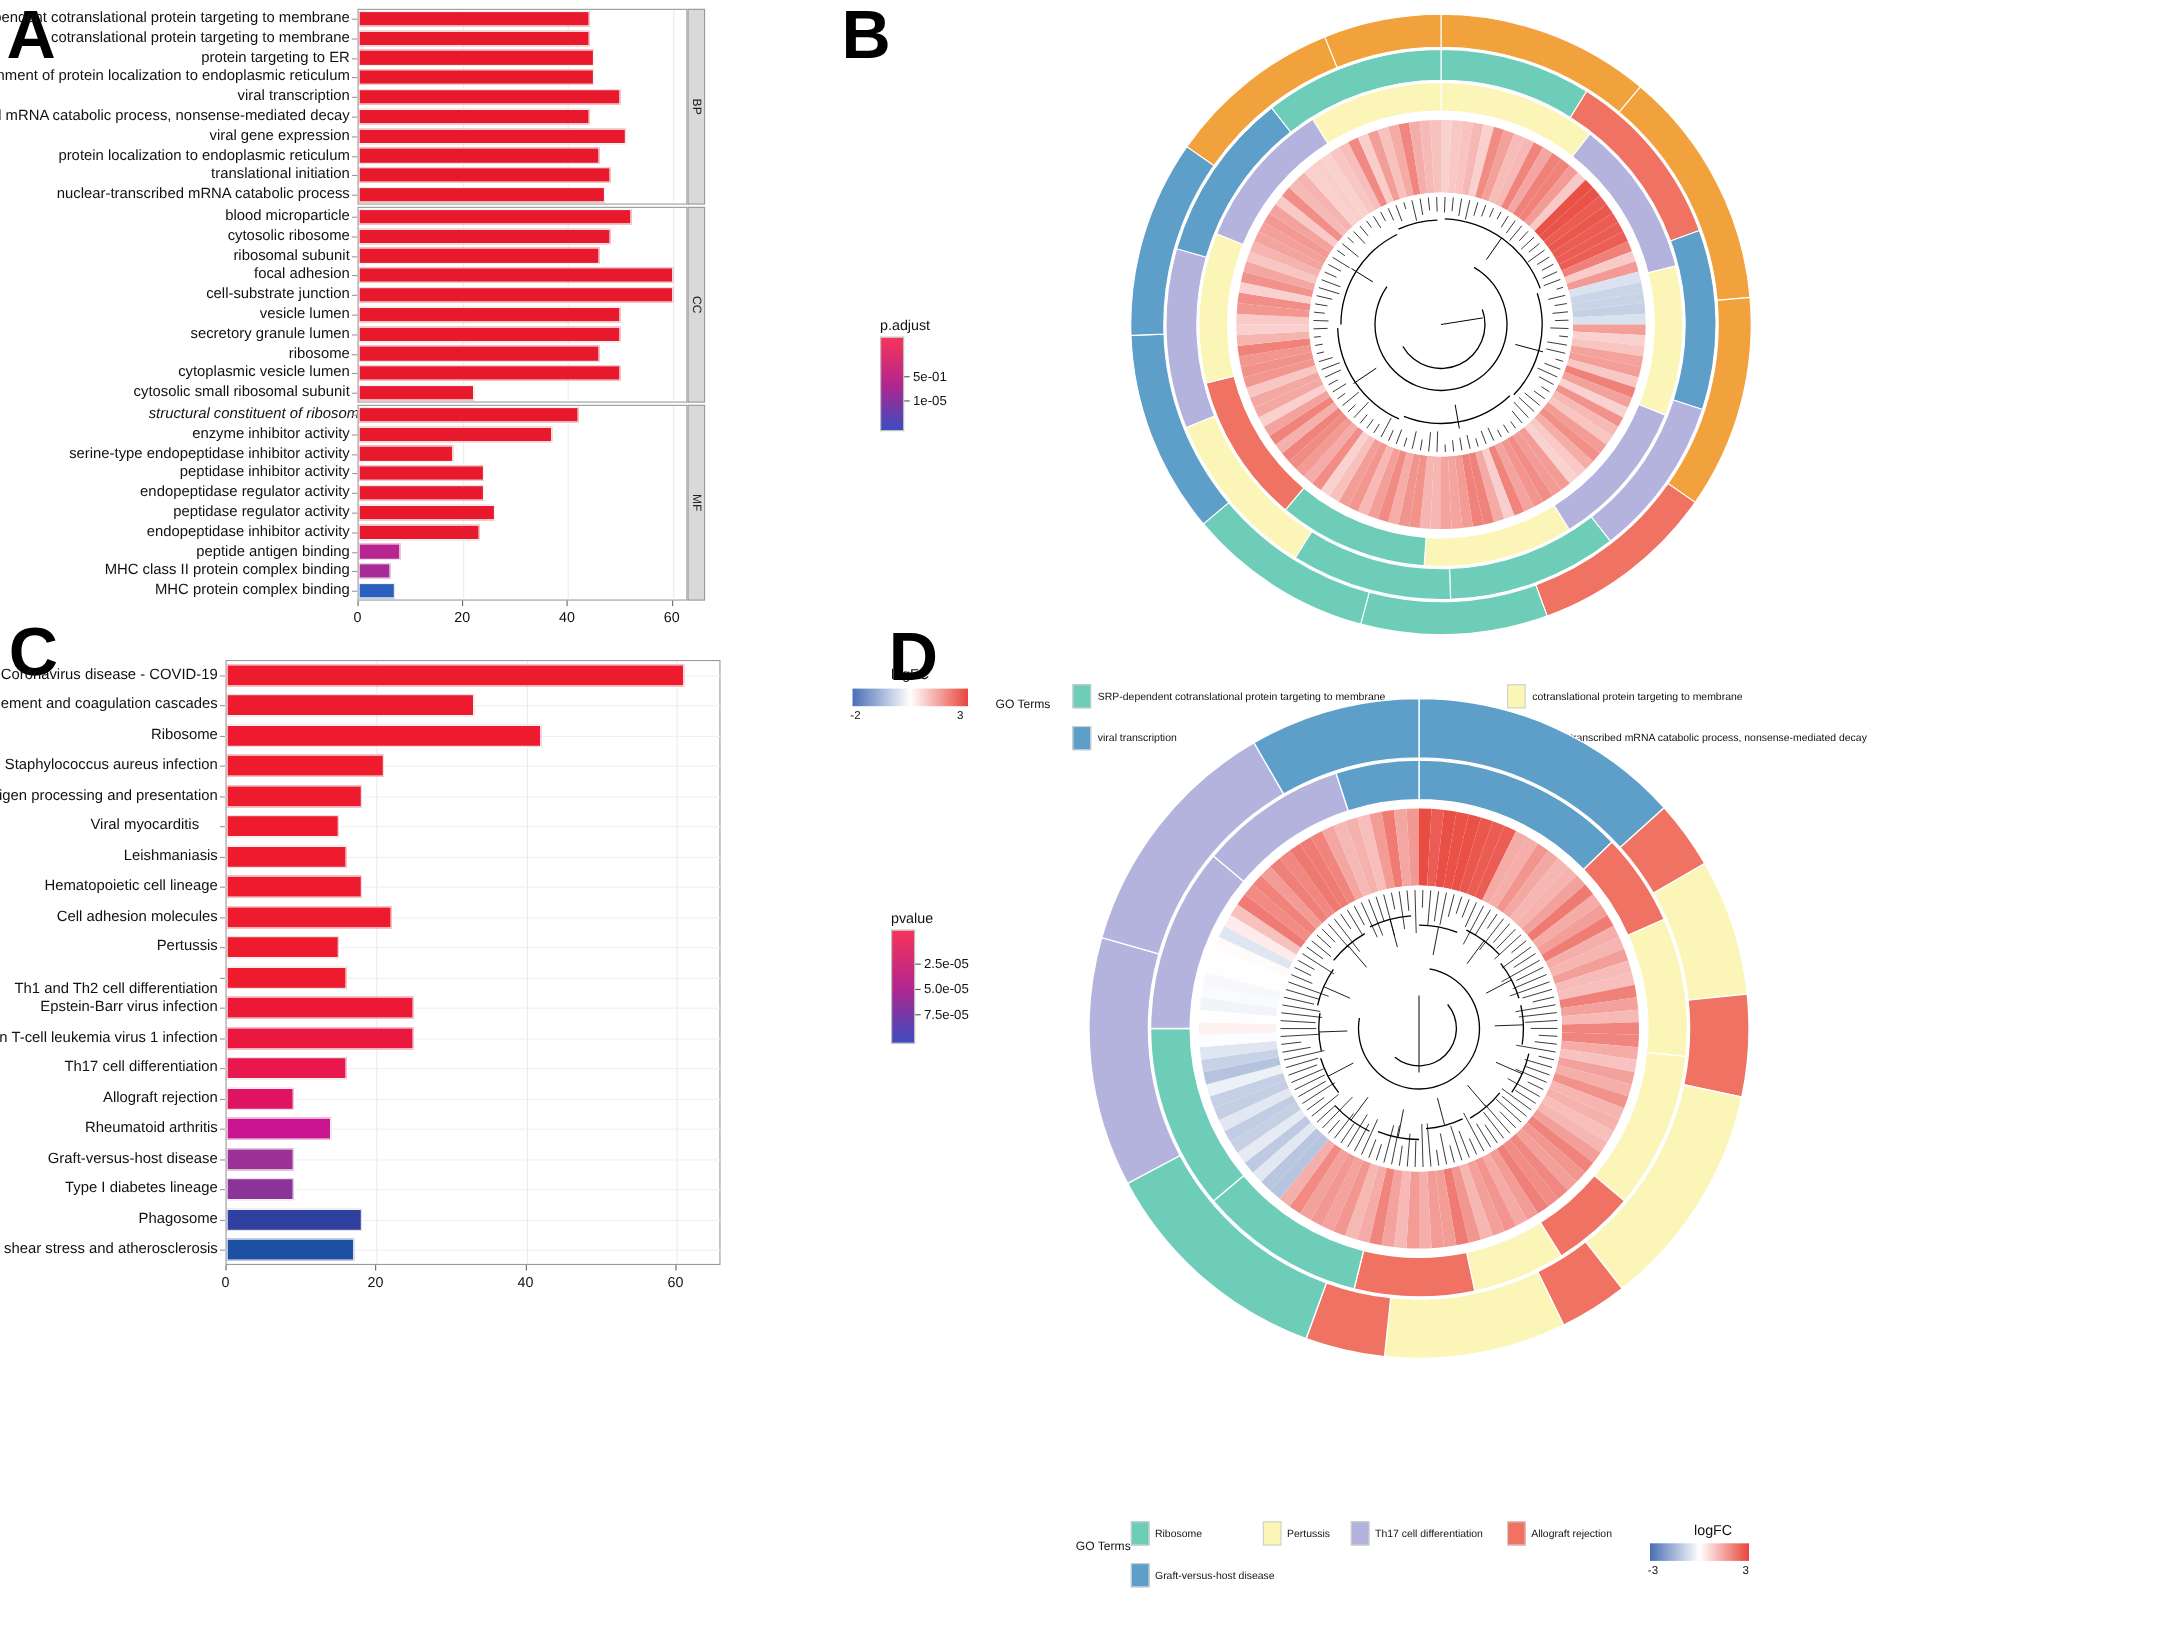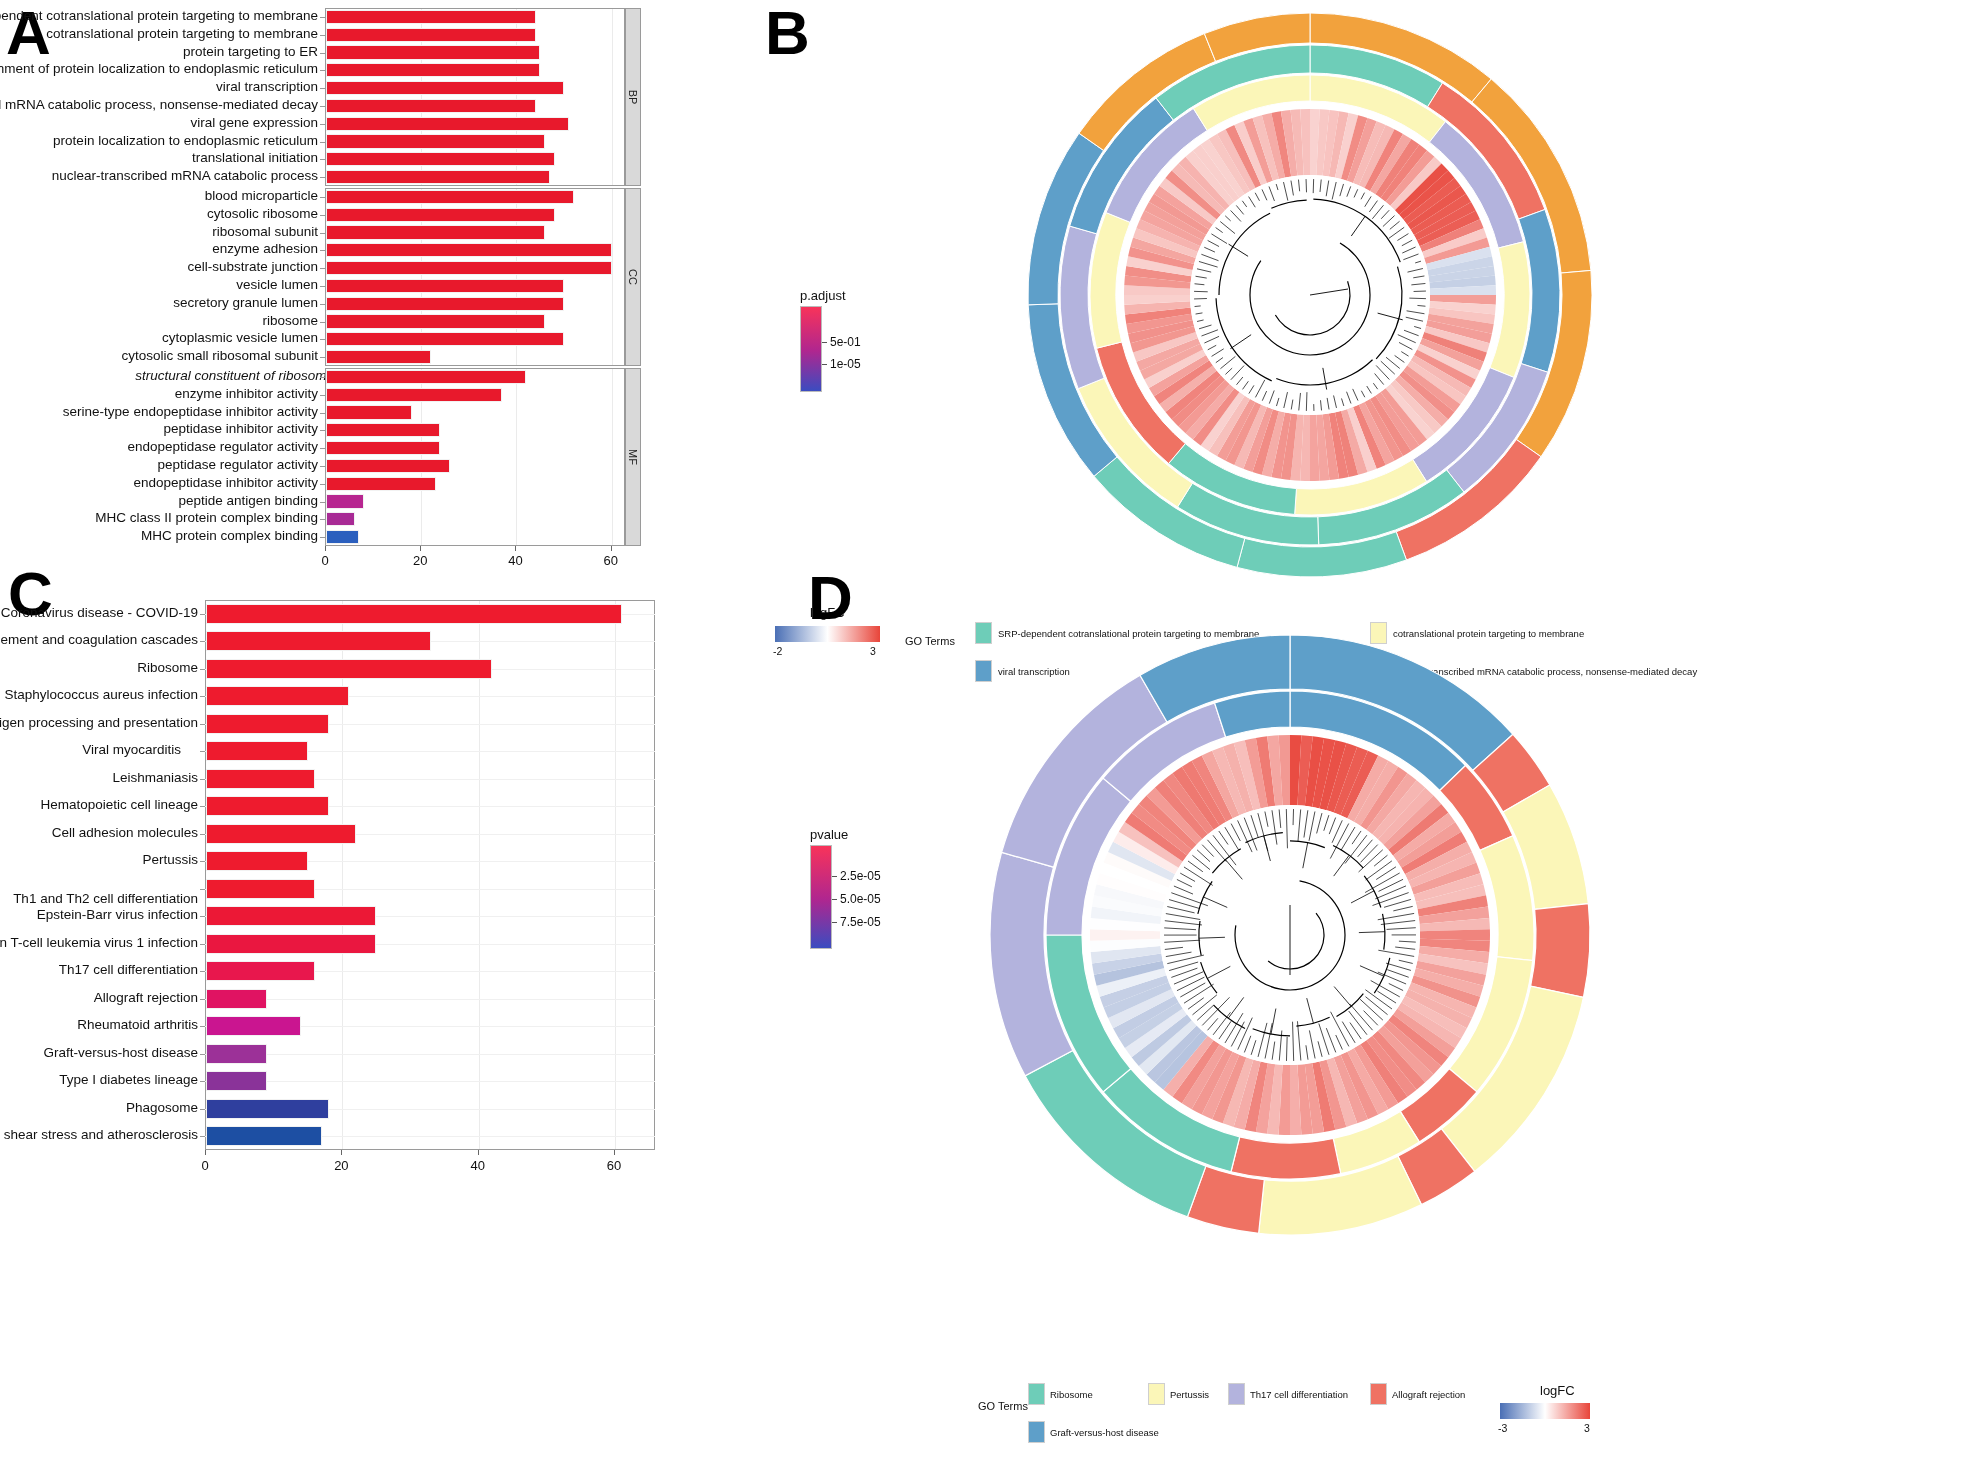--- a/index.html
+++ b/index.html
@@ -71,21 +71,21 @@
       <div class="rowlabel" style="position: absolute; right: 642px; top: 151.3px;">translational initiation</div>
       <div style="position: absolute; left: 320px; top: 159.3px; width: 5px; height: 1px; background: rgb(153, 153, 153);"></div>
       <div class="rowlabel" style="position: absolute; right: 642px; top: 169.1px;">nuclear-transcribed mRNA catabolic process</div>
       <div style="position: absolute; left: 320px; top: 177.1px; width: 5px; height: 1px; background: rgb(153, 153, 153);"></div>
       <div class="rowlabel" style="position: absolute; right: 642px; top: 188.9px;">blood microparticle</div>
       <div style="position: absolute; left: 320px; top: 196.9px; width: 5px; height: 1px; background: rgb(153, 153, 153);"></div>
       <div class="rowlabel" style="position: absolute; right: 642px; top: 206.7px;">cytosolic ribosome</div>
       <div style="position: absolute; left: 320px; top: 214.7px; width: 5px; height: 1px; background: rgb(153, 153, 153);"></div>
       <div class="rowlabel" style="position: absolute; right: 642px; top: 224.5px;">ribosomal subunit</div>
       <div style="position: absolute; left: 320px; top: 232.5px; width: 5px; height: 1px; background: rgb(153, 153, 153);"></div>
-      <div class="rowlabel" style="position: absolute; right: 642px; top: 242.3px;">enzyme adhesion</div>
+      <div class="rowlabel" style="position: absolute; right: 642px; top: 242.3px;">focal adhesion</div>
       <div style="position: absolute; left: 320px; top: 250.3px; width: 5px; height: 1px; background: rgb(153, 153, 153);"></div>
       <div class="rowlabel" style="position: absolute; right: 642px; top: 260.1px;">cell-substrate junction</div>
       <div style="position: absolute; left: 320px; top: 268.1px; width: 5px; height: 1px; background: rgb(153, 153, 153);"></div>
       <div class="rowlabel" style="position: absolute; right: 642px; top: 277.9px;">vesicle lumen</div>
       <div style="position: absolute; left: 320px; top: 285.9px; width: 5px; height: 1px; background: rgb(153, 153, 153);"></div>
       <div class="rowlabel" style="position: absolute; right: 642px; top: 295.7px;">secretory granule lumen</div>
       <div style="position: absolute; left: 320px; top: 303.7px; width: 5px; height: 1px; background: rgb(153, 153, 153);"></div>
       <div class="rowlabel" style="position: absolute; right: 642px; top: 313.5px;">ribosome</div>
       <div style="position: absolute; left: 320px; top: 321.5px; width: 5px; height: 1px; background: rgb(153, 153, 153);"></div>
       <div class="rowlabel" style="position: absolute; right: 642px; top: 331.3px;">cytoplasmic vesicle lumen</div>

